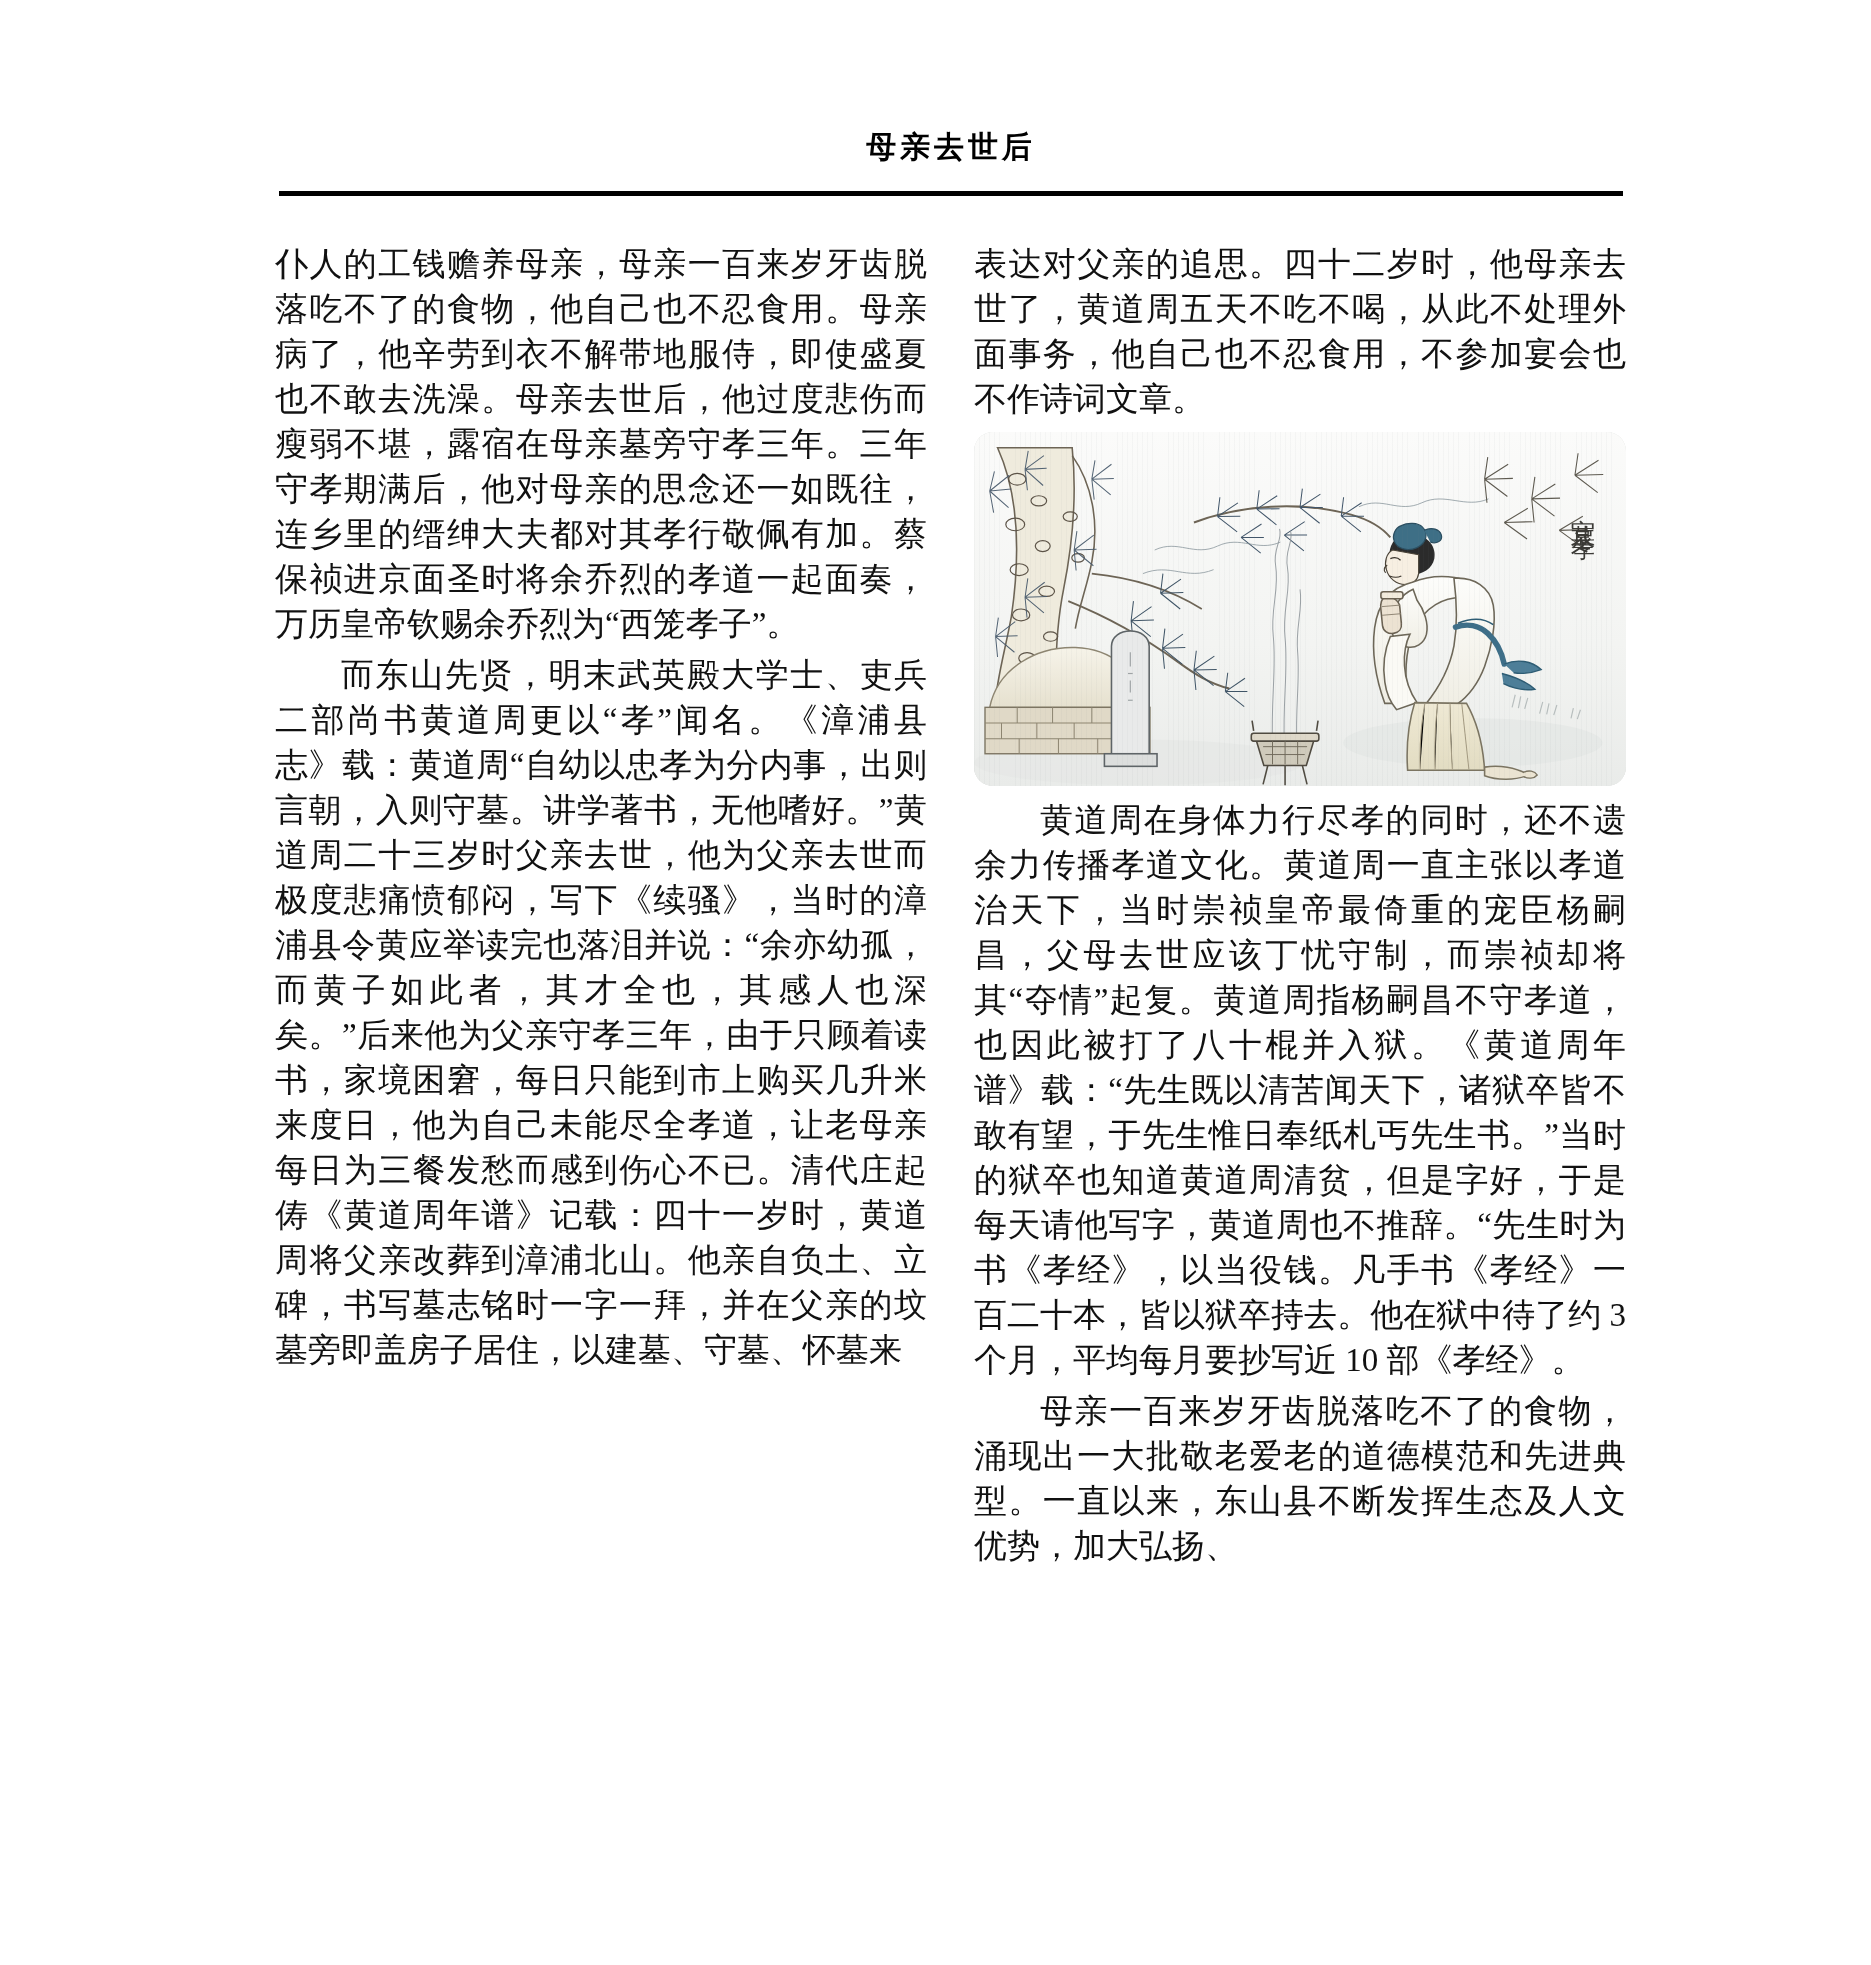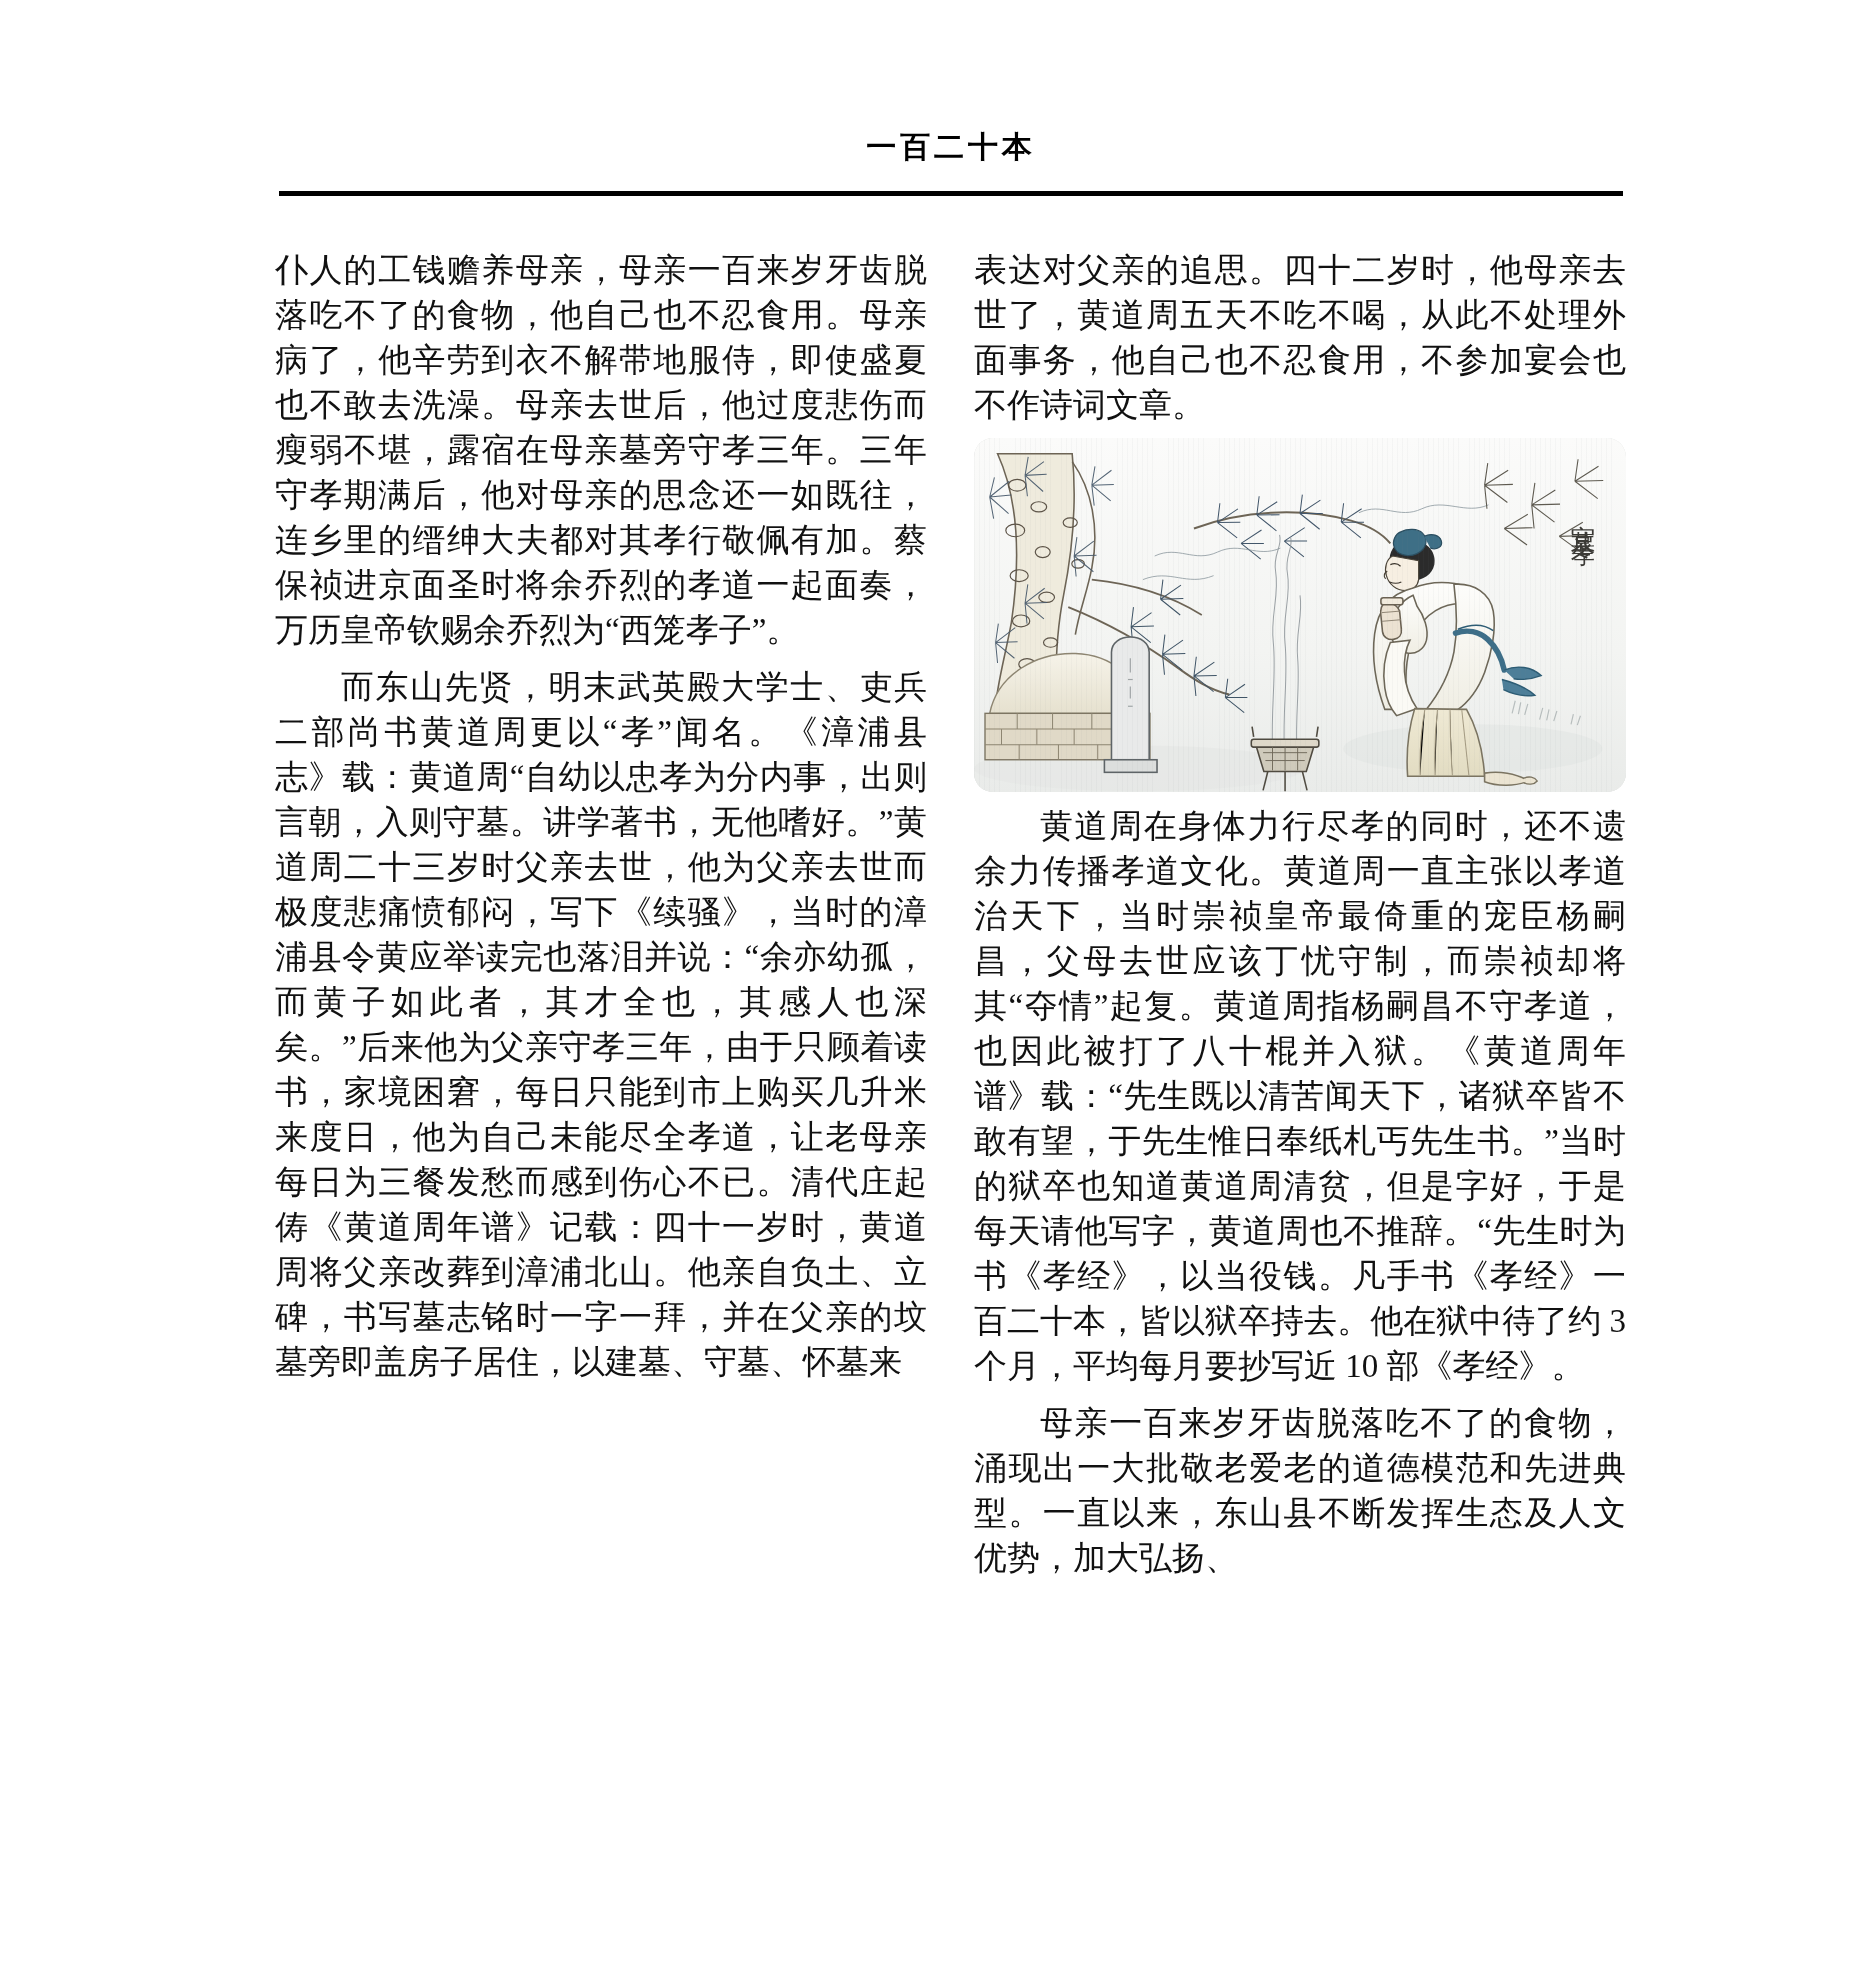--- a/index.html
+++ b/index.html
@@ -63,21 +63,21 @@
     flex: 0 0 652px;
   }
 
   .para {
     font-size: 33px;
     line-height: 45px;
     color: #111111;
     text-align: justify;
     text-align-last: left;
     text-justify: inter-character;
-    margin: 12px 0 0 0;
+    margin: 6px 0 0 0;
     letter-spacing: 0px;
     font-family: "Liberation Serif", "DejaVu Serif", serif;
   }
   .para.indent {
     text-indent: 66px;
   }
 
   
   .figure {
     margin: 10.2px 0 11.8px 0;
@@ -120,21 +120,21 @@
     letter-spacing: 5.5px;
     font-family: "Liberation Serif", "DejaVu Serif", serif;
   }
 </style>
 </head>
 <body>
 
 <div class="page">
 
   <div class="header">
-    <div class="header-title">一百二十本</div>
+    <div class="header-title">母亲去世后</div>
     <div class="header-rule"></div>
   </div>
 
   <div class="body-columns">
 
     <div class="column">
       <p class="para">仆人的工钱赡养母亲，母亲一百来岁牙齿脱落吃不了的食物，他自己也不忍食用。母亲病了，他辛劳到衣不解带地服侍，即使盛夏也不敢去洗澡。母亲去世后，他过度悲伤而瘦弱不堪，露宿在母亲墓旁守孝三年。三年守孝期满后，他对母亲的思念还一如既往，连乡里的缙绅大夫都对其孝行敬佩有加。蔡保祯进京面圣时将余乔烈的孝道一起面奏，万历皇帝钦赐余乔烈为“西笼孝子”。</p>
       <p class="para indent">而东山先贤，明末武英殿大学士、吏兵二部尚书黄道周更以“孝”闻名。《漳浦县志》载：黄道周“自幼以忠孝为分内事，出则言朝，入则守墓。讲学著书，无他嗜好。”黄道周二十三岁时父亲去世，他为父亲去世而极度悲痛愤郁闷，写下《续骚》，当时的漳浦县令黄应举读完也落泪并说：“余亦幼孤，而黄子如此者，其才全也，其感人也深矣。”后来他为父亲守孝三年，由于只顾着读书，家境困窘，每日只能到市上购买几升米来度日，他为自己未能尽全孝道，让老母亲每日为三餐发愁而感到伤心不已。清代庄起俦《黄道周年谱》记载：四十一岁时，黄道周将父亲改葬到漳浦北山。他亲自负土、立碑，书写墓志铭时一字一拜，并在父亲的坟墓旁即盖房子居住，以建墓、守墓、怀墓来</p>
     </div>
 

